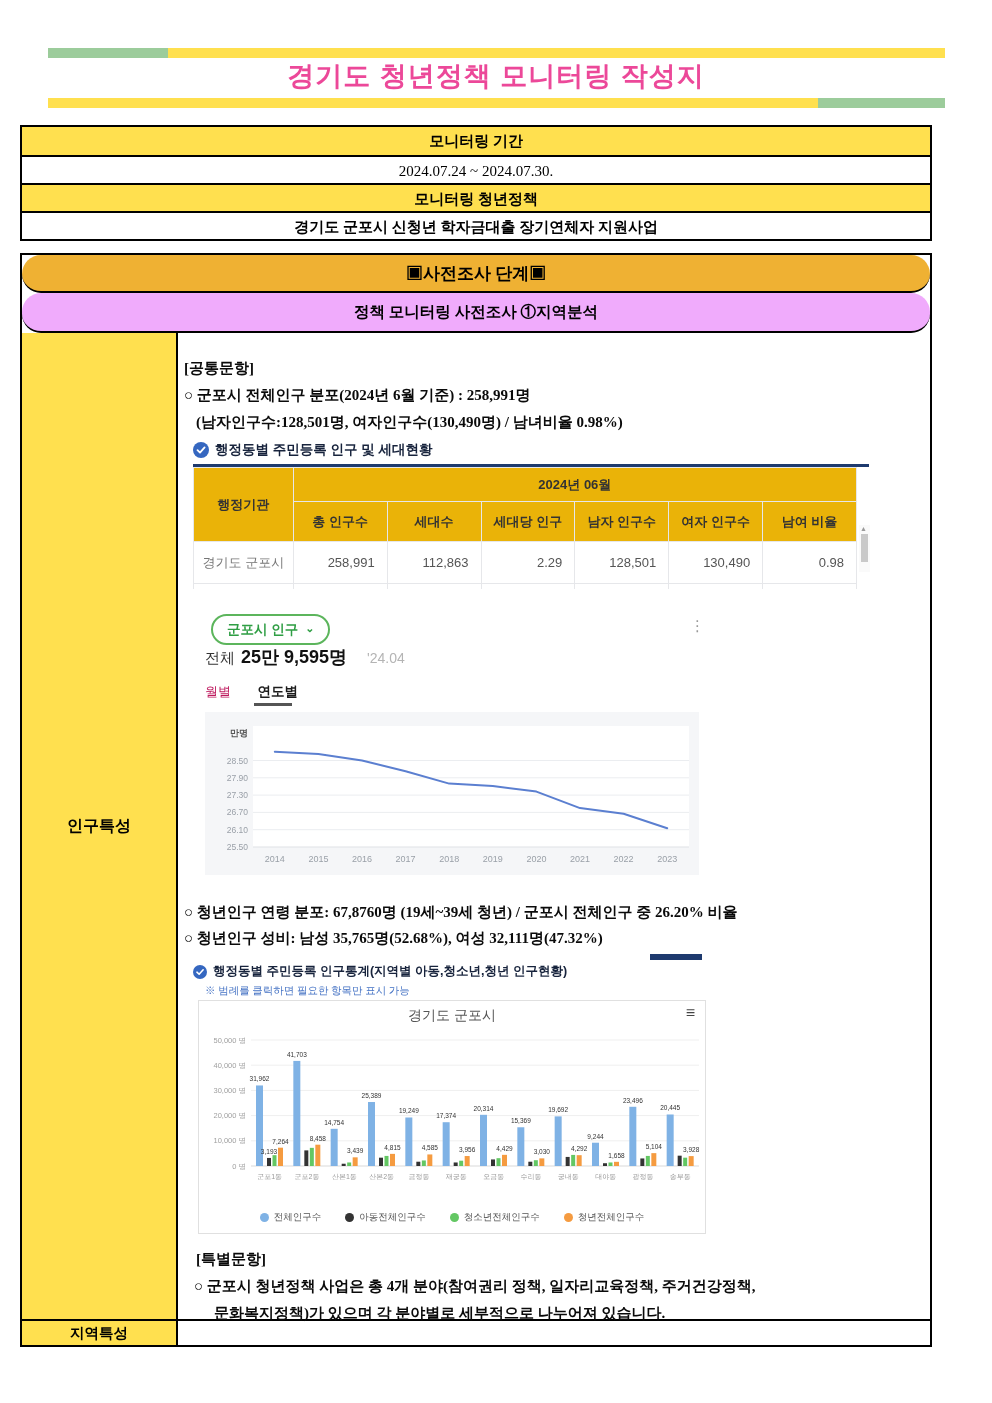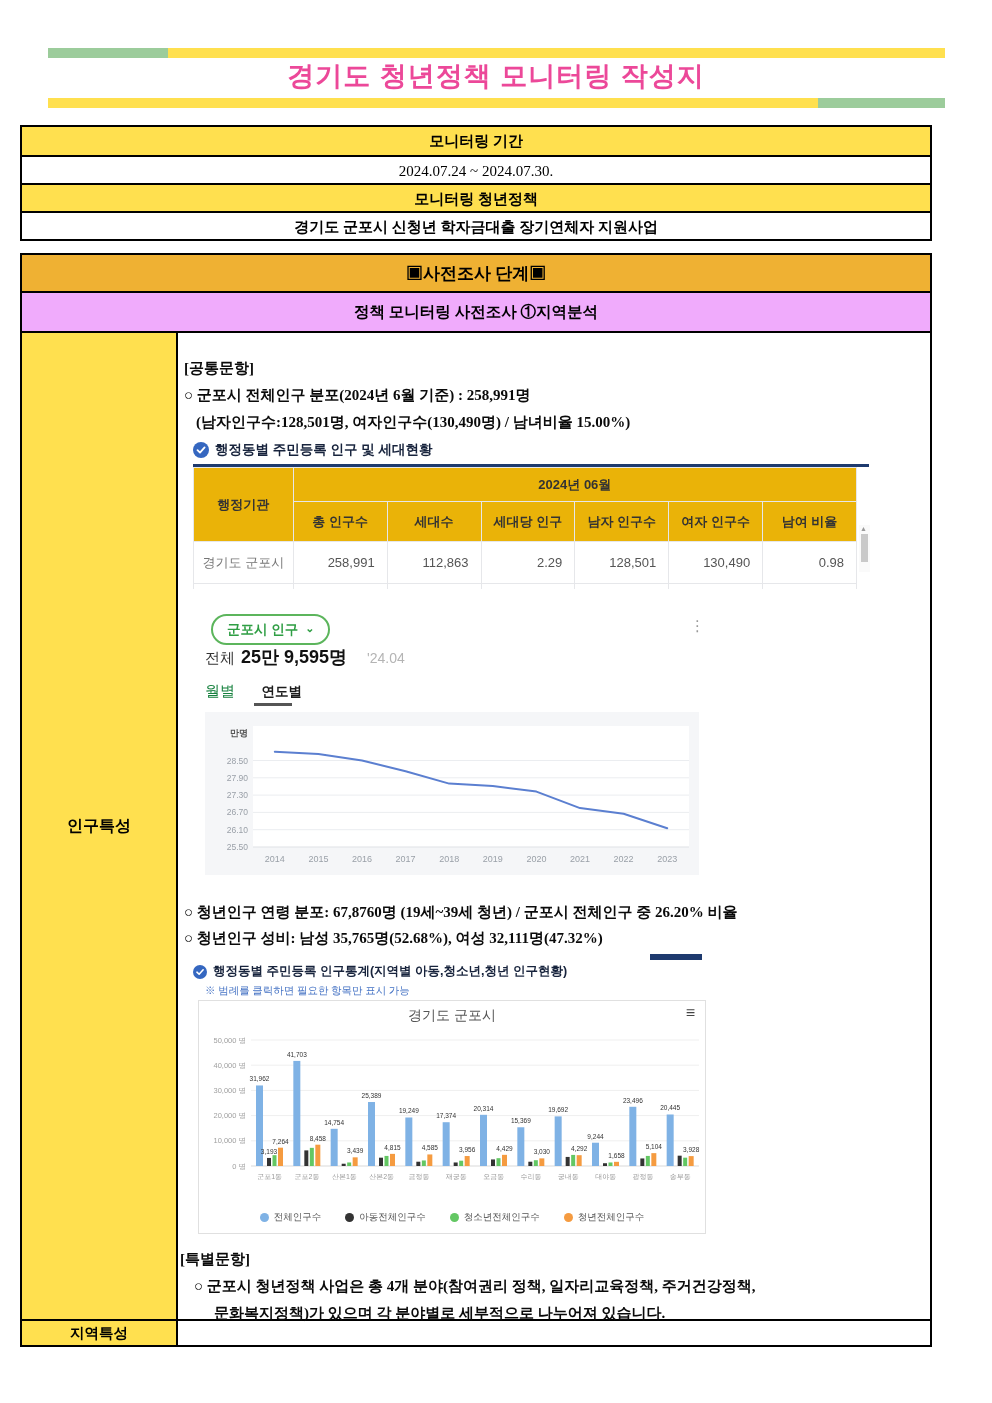--- a/index.html
+++ b/index.html
@@ -22,21 +22,21 @@
 
   
   .meta-table { position:absolute; left:20px; top:125px; width:912px; border:2px solid #000; background:#fff; }
   .mrow { height:28px; line-height:28px; text-align:center; font-size:15px; color:#000; }
   .mrow + .mrow { border-top:2px solid #000; }
   .mrow.yellow { background:#ffe04f; font-weight:700; }
   .mrow.bold { font-weight:700; }
 
   
   .survey-table { position:absolute; left:20px; top:253px; width:912px; border:2px solid #000; background:#fff; }
-  .srow { text-align:center; font-weight:700; border-bottom:2px solid #000; }
+  .srow { text-align:center; font-weight:700; border-bottom:2px solid #000;border-radius:19px; }
   .srow.orange { height:38px; line-height:38px; background:#efb133; font-size:17px; }
   .srow.yellowrow { height:40px; line-height:38px; background:#f0abfc; font-size:15.5px; }
   .sbody { display:flex; height:988px; border-bottom:2px solid #000; }
   .sleft { width:156px; background:#ffe04f; border-right:2px solid #000; display:flex; align-items:center; justify-content:center;
     font-weight:700; font-size:16px; color:#000; }
   .scontent { position:relative; flex:1; background:#fff; }
   .sbottom { display:flex; height:24px; }
   .sbottom .sleft { height:24px; font-size:14.5px; }
   .sbottom .sempty { flex:1; background:#fff; }
 
@@ -63,21 +63,21 @@
   
   .pill { position:absolute; left:33px; top:281px; height:31px; padding:0 14px; border:2px solid #5cb55c; border-radius:17px;
     background:#fff; color:#2f9e44; font-weight:700; font-size:13.5px; display:flex; align-items:center; gap:7px;
     font-family:"Liberation Sans", sans-serif; cursor:pointer; }
   .pill .chev { font-size:11px; color:#2f9e44; transform:translateY(-1px); }
   .kebab { position:absolute; left:512px; top:284px; font-size:15px; color:#999; font-family:"DejaVu Sans", sans-serif; cursor:pointer; }
   .total-line { position:absolute; left:27px; top:312px; font-family:"Liberation Sans", sans-serif; font-size:15px; color:#333; }
   .total-line .tval { font-size:18px; font-weight:800; color:#111; margin-left:6px; }
   .total-line .tdate { font-size:14px; color:#b4b4b4; margin-left:20px; }
   .tabs { position:absolute; left:27px; top:349px; font-family:"Liberation Sans", sans-serif; }
-  .tab-m { color:#15803d; font-size:15px; cursor:pointer; }
+  .tab-m { color:#be185d; font-size:13px; cursor:pointer; }
   .tab-y { color:#1c1c1c; font-weight:800; font-size:13.5px; margin-left:22px; cursor:pointer; }
   .tab-underline { position:absolute; left:76px; top:370px; width:38px; height:3px; background:#555; }
   .line-chart-mount { position:absolute; left:27px; top:379px; width:494px; height:163px; }
 
   
   .navy-dash { position:absolute; left:472px; top:621px; width:52px; height:6px; background:#1e3a6e; }
   .shot2-header { position:absolute; left:15px; top:630px; display:flex; align-items:center; gap:6px; font-family:"Liberation Sans", sans-serif; }
   .shot2-header .htxt { font-size:12.5px; font-weight:700; color:#17233c; }
   .legend-note { position:absolute; left:27px; top:651px; font-size:10.5px; color:#4472c4; font-family:Liberation Serif, serif; }
 
@@ -123,21 +123,21 @@
     <div class="srow orange">▣사전조사 단계▣</div>
     <div class="srow yellowrow">정책 모니터링 사전조사 ①지역분석</div>
 
     <div class="sbody">
       <div class="sleft">인구특성</div>
 
       <div class="scontent">
 
         <div class="dtext" style="left:6px; top:26px;">[공통문항]</div>
         <div class="dtext" style="left:6px; top:53px;">○ 군포시 전체인구 분포(2024년 6월 기준) : 258,991명</div>
-        <div class="dtext" style="left:18px; top:80px;">(남자인구수:128,501명, 여자인구수(130,490명) / 남녀비율 15.00%)</div>
+        <div class="dtext" style="left:18px; top:80px;">(남자인구수:128,501명, 여자인구수(130,490명) / 남녀비율 0.98%)</div>
 
         <div class="shot1">
           <div class="shot-header">
             <svg class="check-icon" viewBox="0 0 16 16">
               <circle cx="8" cy="8" r="8" fill="#3567c0"></circle>
               <path d="M4.5 8.2 L7 10.6 L11.6 5.4" stroke="#fff" stroke-width="1.8" fill="none" stroke-linecap="round" stroke-linejoin="round"></path>
             </svg>
             <span class="htxt">행정동별 주민등록 인구 및 세대현황</span>
           </div>
           <div class="navy-line"></div>
@@ -361,21 +361,21 @@
                 <span class="ldot" style="background: rgb(99, 199, 99);"></span>
                 <span>청소년전체인구수</span>
               </span>
               <span class="litem">
                 <span class="ldot" style="background: rgb(245, 155, 64);"></span>
                 <span>청년전체인구수</span>
               </span>
             </div>
         </div>
 
-        <div class="dtext" style="left:2px; top:917px;">[특별문항]</div>
+        <div class="dtext" style="left:18px; top:917px;">[특별문항]</div>
         <div class="dtext" style="left:16px; top:944px;">○ 군포시 청년정책 사업은 총 4개 분야(참여권리 정책, 일자리교육정책, 주거건강정책,</div>
         <div class="dtext" style="left:36px; top:971px;">문화복지정책)가 있으며 각 분야별로 세부적으로 나누어져 있습니다.</div>
 
       </div>
     </div>
 
     <div class="sbottom">
       <div class="sleft">지역특성</div>
       <div class="sempty"></div>
     </div>

